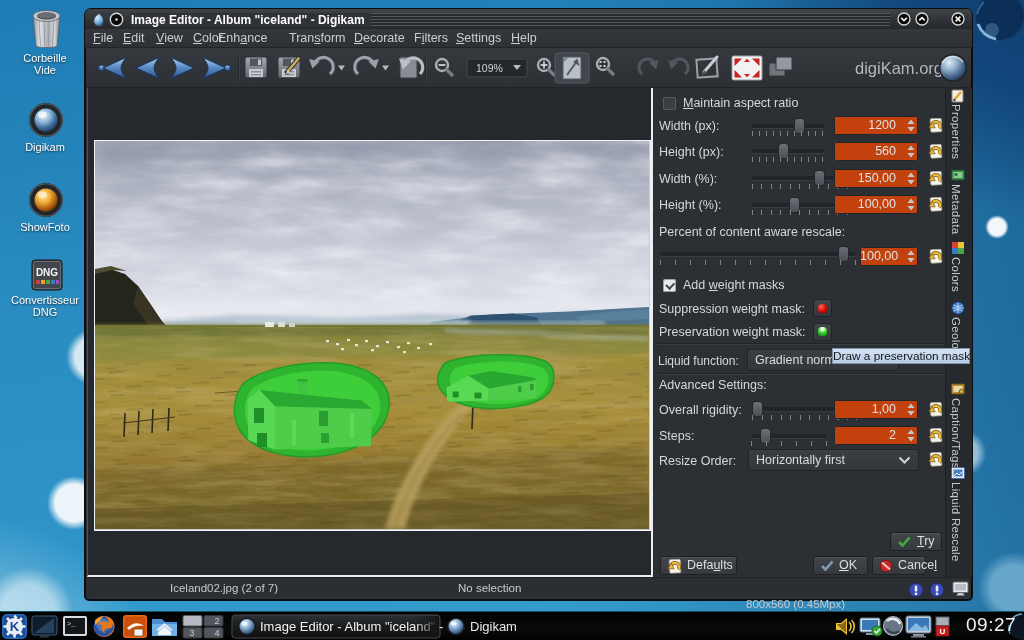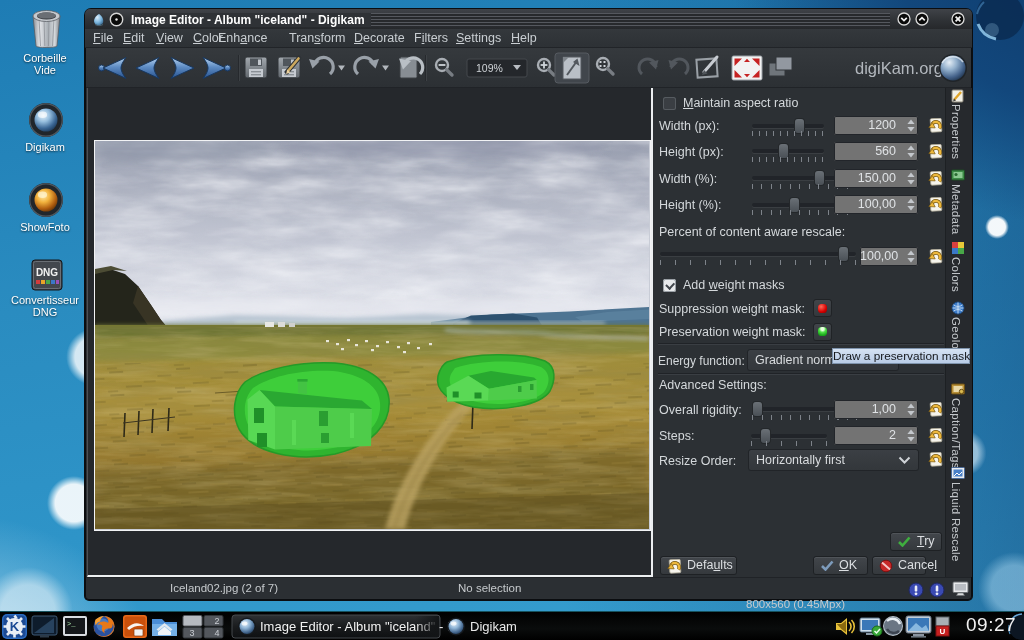--- a/index.html
+++ b/index.html
@@ -44,21 +44,21 @@
 #panel{position:absolute;left:568px;top:79px;width:292px;height:489px;background:#2c3034;color:#d4d8db;font-size:12.5px;}
 #sidebar{position:absolute;left:860px;top:79px;width:27px;height:489px;background:#26292d;border-left:1px solid #1d2023;color:#c4c8cc;}
 .vtext{position:absolute;left:4px;writing-mode:vertical-rl;font-size:11.5px;letter-spacing:.3px;}
 #statusbar{position:absolute;left:1px;top:568px;width:885px;height:21px;background:#2b2f33;border-top:1px solid #202327;color:#c6cacd;font-size:11.5px;border-radius:0 0 4px 4px;}
 
 .plabel{position:absolute;white-space:nowrap;}
 .slider{position:absolute;height:4px;background:#212429;border-radius:2px;box-shadow:0 1px 0 rgba(255,255,255,.07);}
 .shandle{position:absolute;top:-5px;width:9px;height:14px;border-radius:3px;background:linear-gradient(#6a7076,#4a5056);box-shadow:0 0 0 1px #24272a;}
 .ticks{position:absolute;height:5px;
  background-image:repeating-linear-gradient(90deg,#7e838a 0 1px,rgba(0,0,0,0) 1px 7px);}
-.spin{position:absolute;width:84px;height:19px;background:#737373;border-radius:2px;box-shadow:inset 0 0 0 1px #22252a;color:#dfe2e5;font-size:12.5px;text-align:right;padding-right:22px;line-height:19px;}
+.spin{position:absolute;width:84px;height:19px;background:#c2410c;border-radius:2px;box-shadow:inset 0 0 0 1px #22252a;color:#dfe2e5;font-size:12.5px;text-align:right;padding-right:22px;line-height:19px;}
 .spinarrows{position:absolute;right:5px;top:2px;width:11px;height:15px;color:#c9cdd1;font-size:8px;line-height:7px;text-align:center;}
 .revert{position:absolute;width:15px;height:14px;}
 .checkbox{position:absolute;width:13px;height:13px;border-radius:2.5px;}
 .cb-off{background:#3a3e43;box-shadow:inset 0 0 0 1px #565b60;}
 .cb-on{background:#e8eaec;box-shadow:inset 0 0 0 1px #9aa0a6;}
 .cb-on::after{content:"";position:absolute;left:2.5px;top:2.5px;width:6px;height:3.5px;border-left:2px solid #41464c;border-bottom:2px solid #41464c;transform:rotate(-47deg);}
 .combo{position:absolute;height:20px;background:linear-gradient(#3b3f44,#33373b);border-radius:2.5px;box-shadow:0 0 0 1px #212428;color:#d8dbde;font-size:12.5px;line-height:20px;padding-left:7px;}
 .btn{position:absolute;height:17px;background:linear-gradient(#42464b,#35393d);border-radius:2.5px;box-shadow:0 0 0 1px #1e2124, inset 0 1px 0 rgba(255,255,255,.08);color:#dcdfe2;font-size:12.5px;line-height:17px;}
 .ledbtn{position:absolute;width:17px;height:16px;border-radius:2.5px;background:linear-gradient(#41454a,#34383c);box-shadow:0 0 0 1px #202326;}
 .led{position:absolute;left:4px;top:3.5px;width:9px;height:9px;border-radius:40%;}
@@ -569,21 +569,21 @@
           <div class="led" style="background:radial-gradient(circle at 35% 30%,#ff6a5a,#d40000 60%,#7e0000);"></div>
         </div>
 
       <div class="plabel" style="left:6px;top:237px;">Preservation weight mask:</div>
       <div class="ledbtn" style="left:161px;top:235.5px;">
           <div class="led" style="background:radial-gradient(circle at 50% 22%,#e8ffe0 0 18%,#50e048 40%,#20b020 70%,#0c7a14);"></div>
         </div>
 
       <div style="position:absolute;left:5px;top:255px;width:286px;height:1px;background:#202327;box-shadow:0 1px 0 #3a3e43;"></div>
 
-      <div class="plabel" style="left:5px;top:266px;font-size:12px;">Energy function:</div>
+      <div class="plabel" style="left:5px;top:266px;font-size:12px;">Liquid function:</div>
       <div class="combo" style="left:95px;top:262px;width:150px;">Gradient norm</div>
 
       <div style="position:absolute;left:5px;top:285px;width:286px;height:1px;background:#202327;box-shadow:0 1px 0 #3a3e43;"></div>
 
       <div class="plabel" style="left:6px;top:289.5px;">Advanced Settings:</div>
 
       <div class="plabel" style="left:6px;top:314.5px;">Overall rigidity:</div>
       <div class="slider" style="left:99px;top:319px;width:103px;">
           <div class="shandle" style="left:1px;"></div>
         </div>

